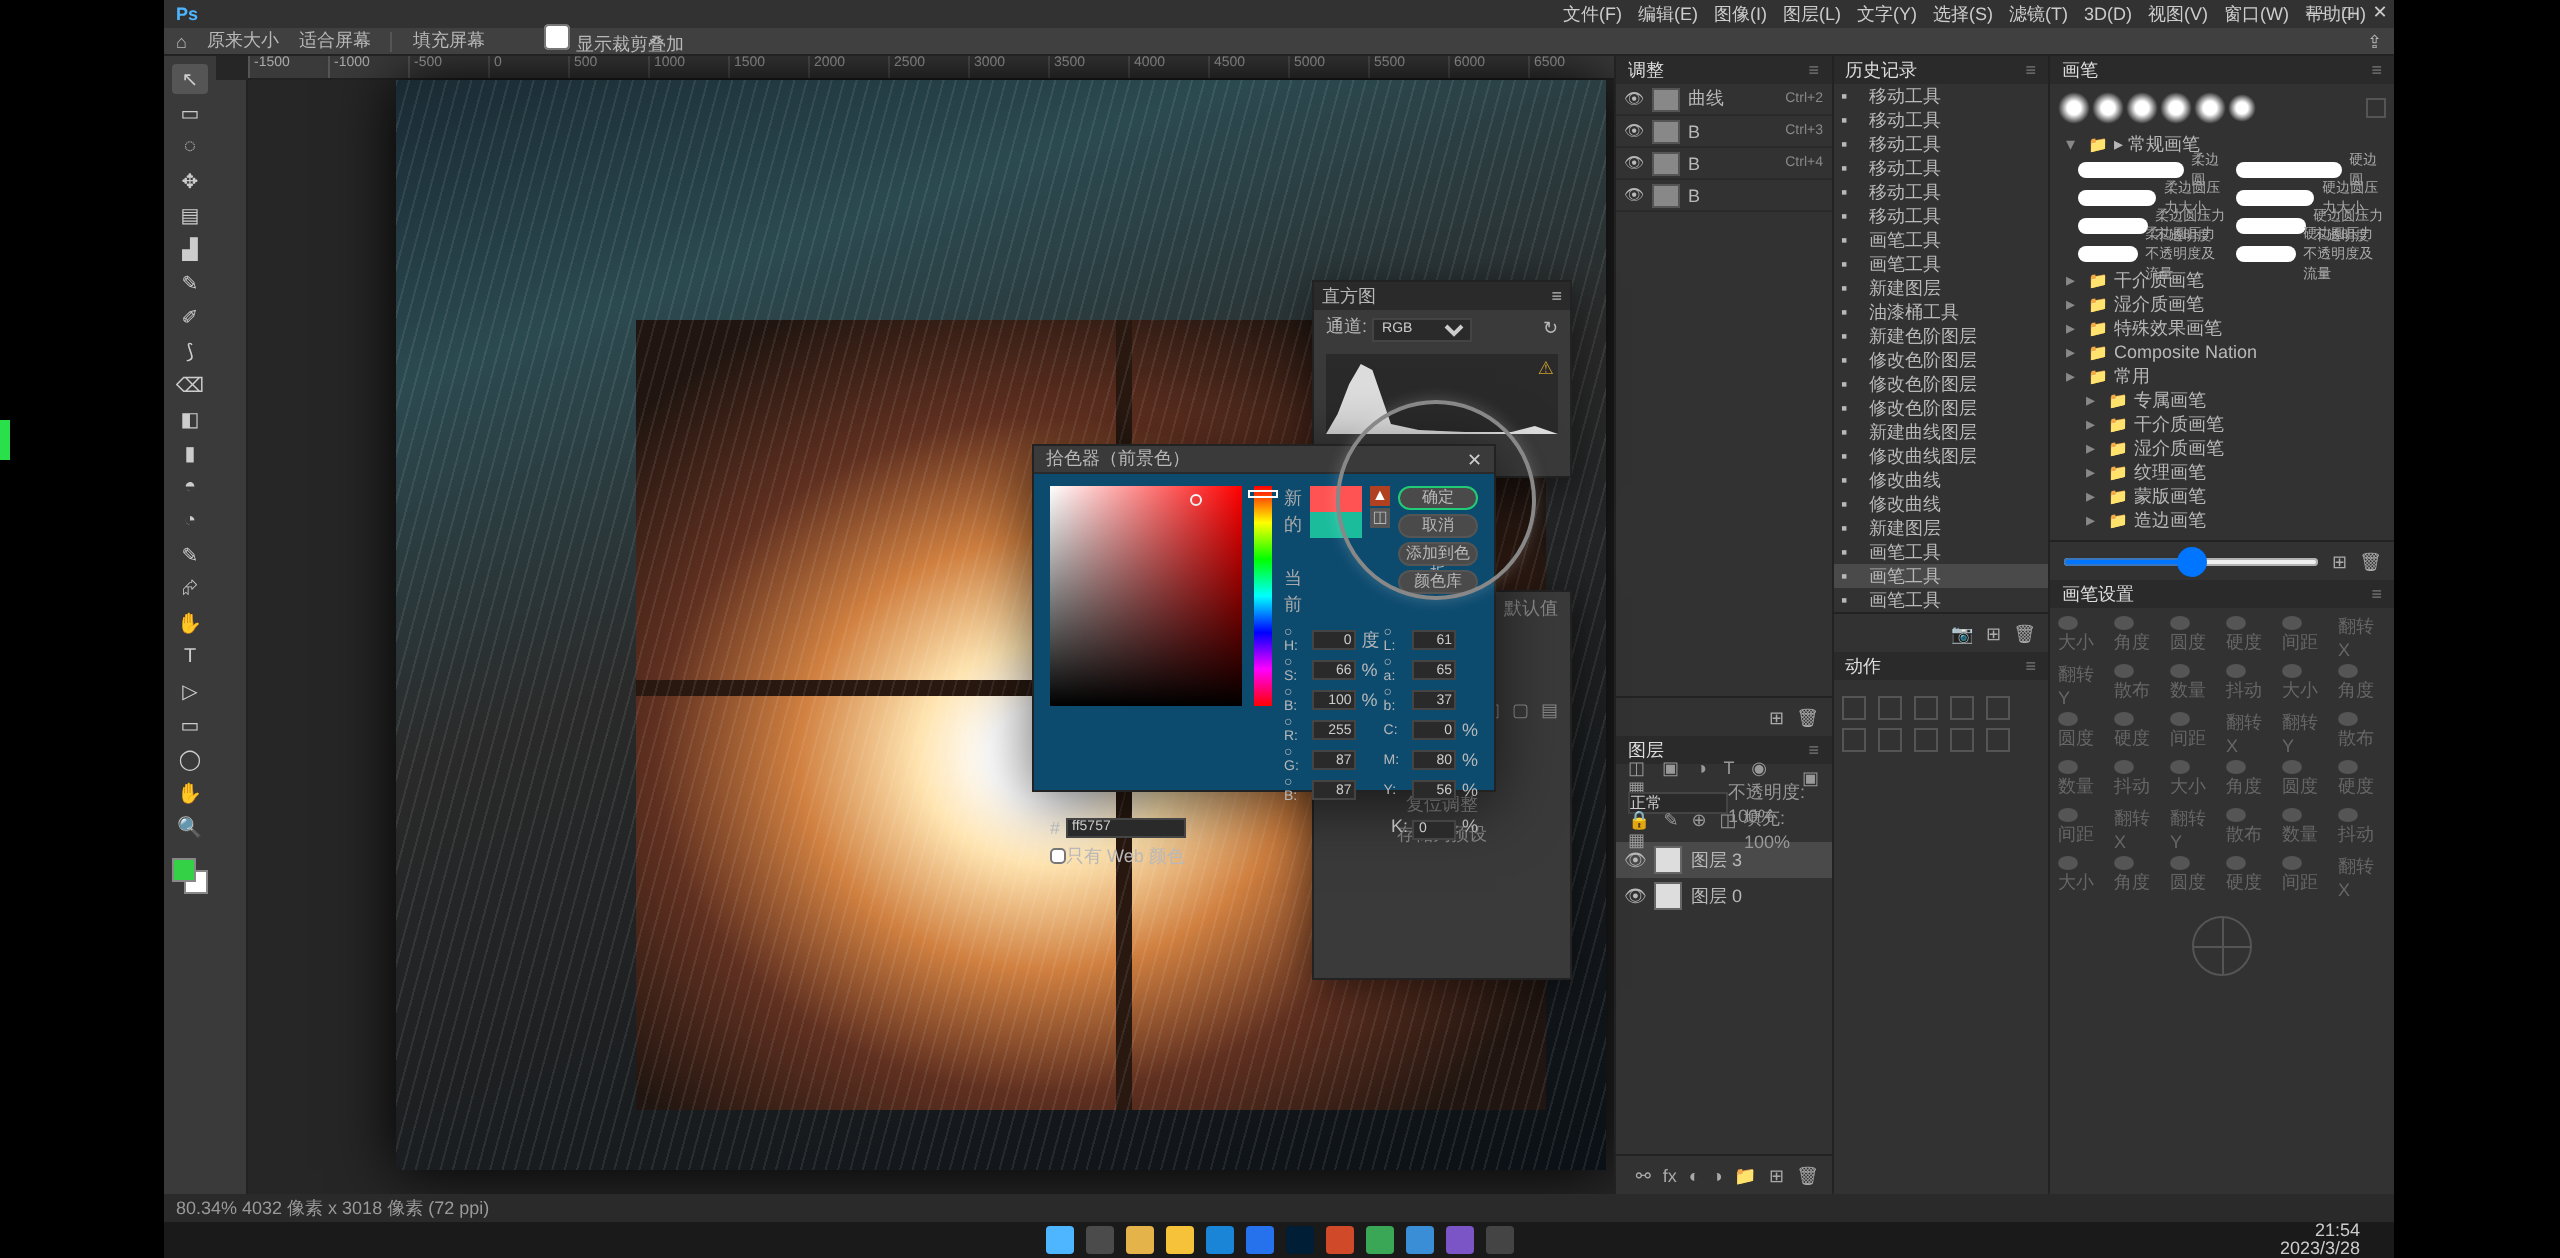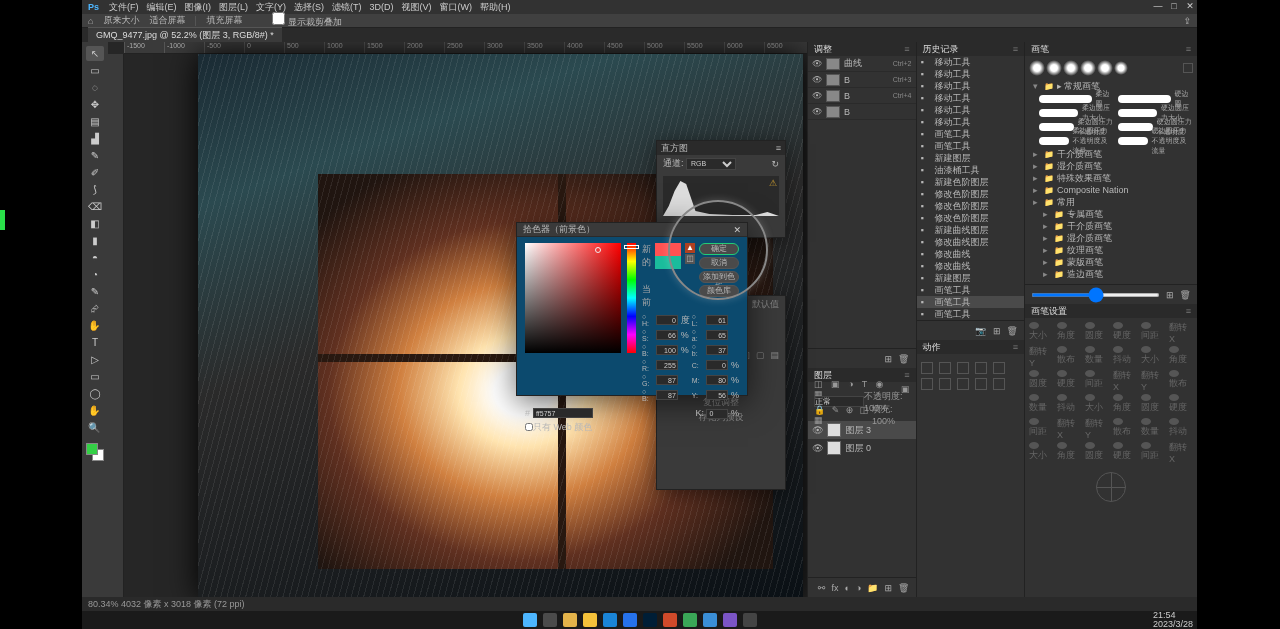--- a/index.html
+++ b/index.html
@@ -1,18 +1,18 @@
 <!DOCTYPE html>
 <html><head>
 <meta charset="utf-8">
 <style>
 * { margin: 0; padding: 0; box-sizing: border-box; font-family: "Microsoft YaHei", sans-serif; font-size: 9px; user-select: none; }
 body { background: #000; color: #b8b8b8; width: 1280px; height: 629px; position: relative; overflow: hidden; }
 .ps-window { position: absolute; left: 82px; top: 0; right: 83px; bottom: 18px; background: #323232; display: flex; flex-direction: column; }
-.menubar { height: 14px; background: #323232; display: flex; align-items: center; padding: 0 6px; gap: 10px; color: #ccc; }
+.menubar { height: 14px; background: #323232; display: flex; align-items: center; padding: 0 6px; gap: 10px; color: #ccc; justify-content: space-between; }
 .menubar span { cursor: pointer; }
 .optbar { height: 14px; background: #404040; display: flex; align-items: center; padding: 0 6px; gap: 10px; border-bottom: 1px solid #222; }
 .optbar .sep { width: 1px; height: 10px; background: #555; }
 .tabbar { height: 14px; background: #2a2a2a; display: flex; align-items: center; padding-left: 6px; }
 .doc-tab { background: #3a3a3a; padding: 1px 8px; border-top: 1px solid #555; color: #ddd; }
 .workarea { flex: 1; display: flex; min-height: 0; }
 .toolbox { width: 26px; background: #3a3a3a; display: flex; flex-direction: column; align-items: center; padding: 4px 0; gap: 2px; }
 .tool { width: 18px; height: 15px; display: flex; align-items: center; justify-content: center; border-radius: 2px; cursor: pointer; color: #ccc; font-size: 10px; }
 .tool.active { background: #555; }
 .swatches { margin-top: 6px; width: 18px; height: 18px; position: relative; }
@@ -114,21 +114,21 @@
 .cp-hex-row input { width: 60px; height: 10px; background: #2a2a2a; border: 1px solid #444; color: #ccc; font-size: 7px; padding-left: 2px; }
 .cp-web { display: flex; align-items: center; gap: 0; padding: 0 8px 4px 8px; font-size: 7px; }
 .cp-web input[type=checkbox] { width: 8px; height: 8px; }
 
 
 .magnifier { position: absolute; left: 668px; top: 200px; width: 100px; height: 100px; border: 2px solid #888; border-radius: 50%; pointer-events: none; box-shadow: 0 0 8px rgba(255,255,255,0.2); }
 
 
 .taskbar { position: absolute; left: 82px; right: 83px; bottom: 0; height: 18px; background: #1a1a1a; display: flex; align-items: center; justify-content: center; gap: 6px; }
 .taskbar .ticon { width: 14px; height: 14px; border-radius: 2px; display: inline-block; }
-.taskbar .clock { position: absolute; right: 4px; color: #ccc; font-size: 7px; line-height: 1; }
+.taskbar .clock { position: absolute; right: 17px; color: #ccc; font-size: 7px; text-align: right; line-height: 1; }
 .winctl { position: absolute; right: 0; top: 0; display: flex; gap: 2px; }
 .winctl span { width: 14px; height: 12px; display: flex; align-items: center; justify-content: center; cursor: pointer; color: #ccc; }
 
 .left-accent { position: absolute; left: 0; top: 210px; width: 5px; height: 20px; background: #2ae04a; }
 .corner-green { position: absolute; width: 8px; height: 8px; border: 1px solid #2ae04a; }
 </style>
 </head>
 <body>
 
 <div class="left-accent"></div>
@@ -152,23 +152,20 @@
   <div class="optbar">
     <span>⌂</span>
     <span>原来大小</span>
     <span>适合屏幕</span>
     <span class="sep"></span>
     <span>填充屏幕</span>
     <span style="margin-left:20px"><input type="checkbox" style=""> <span>显示裁剪叠加</span></span>
     <span style="margin-left:auto;cursor:pointer">⇪</span>
   </div>
 
-  <div class="tabbar">
-    <div class="doc-tab">GMQ_9477.jpg @ 52.2% (图层 3, RGB/8#) *</div>
-  </div>
 
   <div class="workarea">
 
     <div class="toolbox" id="toolbox">
       <div class="tool active">↖</div>
         <div class="tool">▭</div>
         <div class="tool">◌</div>
         <div class="tool">✥</div>
         <div class="tool">▤</div>
         <div class="tool">▟</div>

